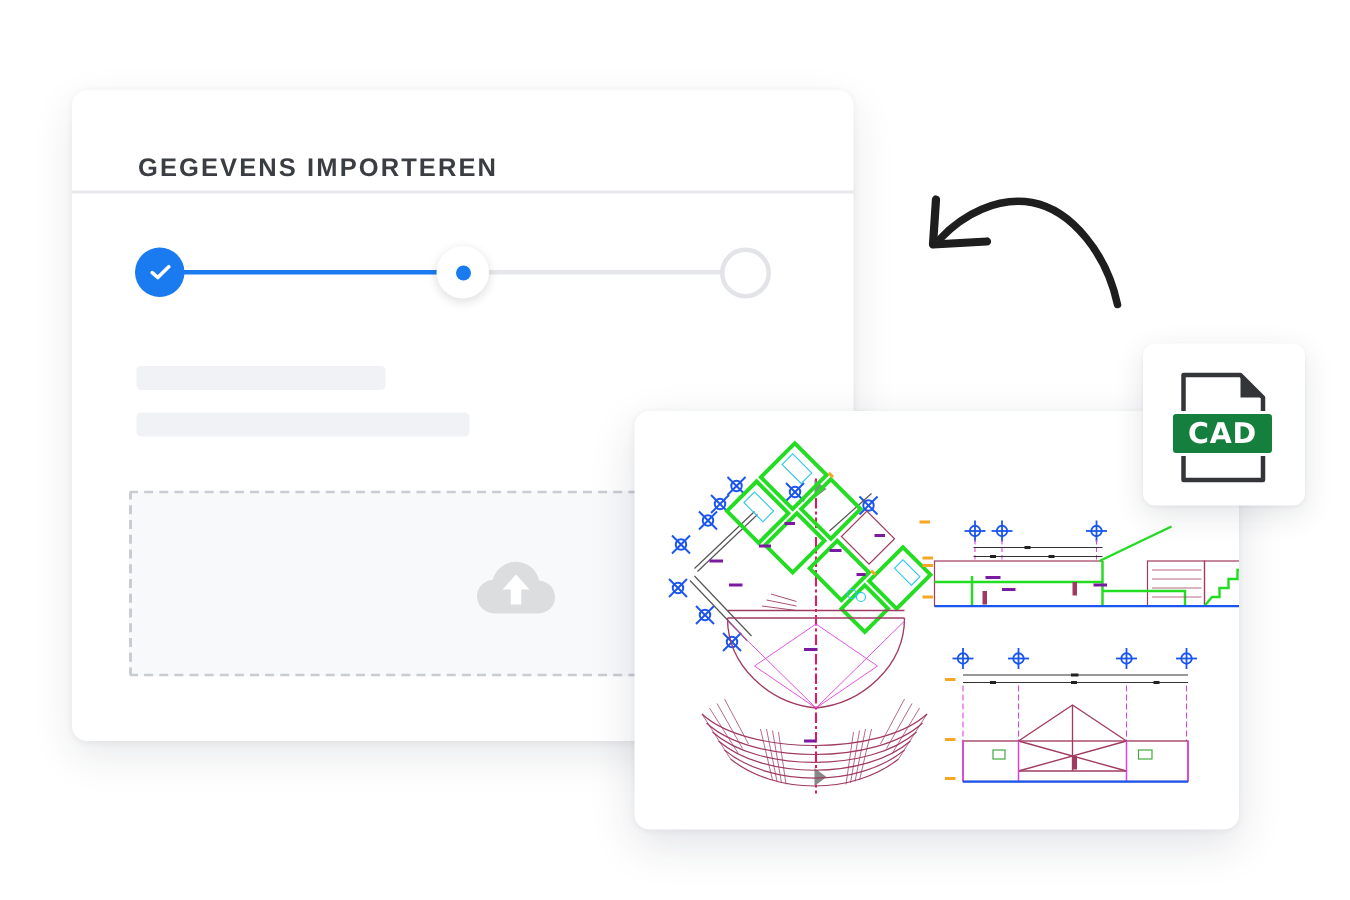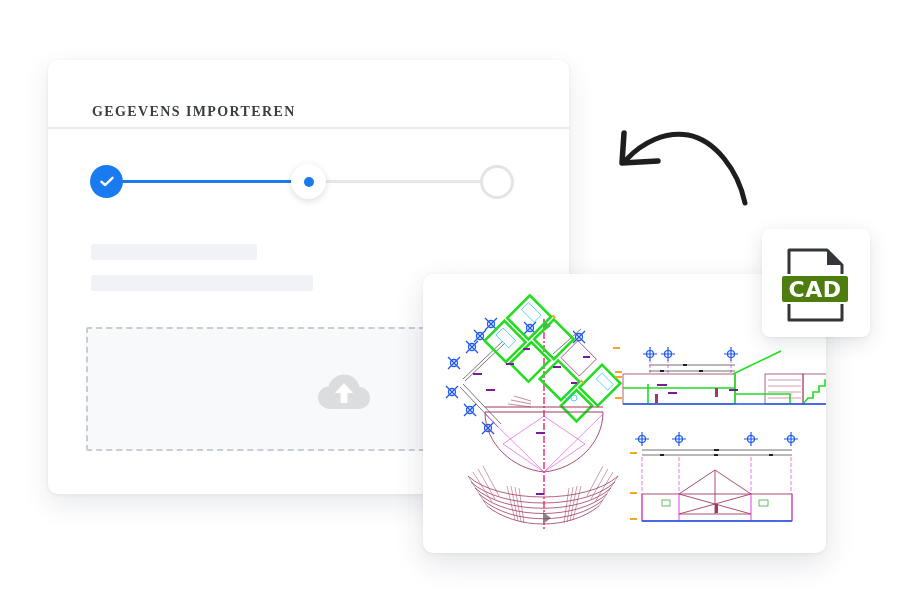--- a/index.html
+++ b/index.html
@@ -10,22 +10,22 @@
     .import-card {
       position: absolute; left: 48px; top: 60px; width: 521px; height: 434px;
       background: #ffffff; border-radius: 10px;
       box-shadow: 0 10px 28px rgba(30, 40, 60, 0.10), 0 1px 4px rgba(30,40,60,0.06);
     }
     .card-header {
       height: 69px; border-bottom: 2px solid #e8e9ec;
       display: flex; align-items: center; padding-left: 44px;
     }
     .card-title {
-      font-family: Liberation Serif, serif;
-      font-weight: bold; font-size: 14px; letter-spacing: 1.4px; color: #3a3d42; margin-top: 36px;
+      font-family: Liberation Sans, sans-serif;
+      font-weight: bold; font-size: 17px; letter-spacing: 1.4px; color: #3a3d42; margin-top: 36px;
     }
 
     
     .stepper { position: absolute; left: 0; top: 0; width: 521px; height: 434px; pointer-events: none; }
     .step-line { position: absolute; height: 3px; top: 120px; border-radius: 2px; }
     .step-line.done { left: 58px; width: 202px; background: #1a7af0; }
     .step-line.todo { left: 260px; width: 175px; background: #e6e7ea; }
     .step { position: absolute; border-radius: 50%; pointer-events: auto; display: flex; align-items: center; justify-content: center; }
     .step-1 { left: 42px; top: 105px; width: 33px; height: 33px; background: #1a7af0; }
     .step-2 { left: 243px; top: 104px; width: 35px; height: 35px; background: #ffffff;
@@ -59,22 +59,22 @@
 
     
     .cad-card {
       position: absolute; left: 762px; top: 229px; width: 108px; height: 108px;
       background: #ffffff; border-radius: 8px;
       box-shadow: 0 6px 20px rgba(30, 40, 60, 0.12), 0 1px 3px rgba(30,40,60,0.06);
     }
     .cad-file { position: absolute; left: 23px; top: 17px; width: 68px; height: 78px; }
     .cad-badge {
       position: absolute; left: 20px; top: 47px; width: 66px; height: 26px;
-      background: #4d7c0f; border-radius: 2px; color: #ffffff;
-      font-family: "DejaVu Sans", sans-serif; font-weight: bold; font-size: 22px;
+      background: #15803d; border-radius: 2px; color: #ffffff;
+      font-family: "DejaVu Sans", sans-serif; font-weight: bold; font-size: 19px;
       display: flex; align-items: center; justify-content: center; letter-spacing: 0.5px;
     }
   </style>
 </head>
 <body>
 
 <div class="import-card">
   <div class="card-header">
     <h1 class="card-title">GEGEVENS IMPORTEREN</h1>
   </div>

